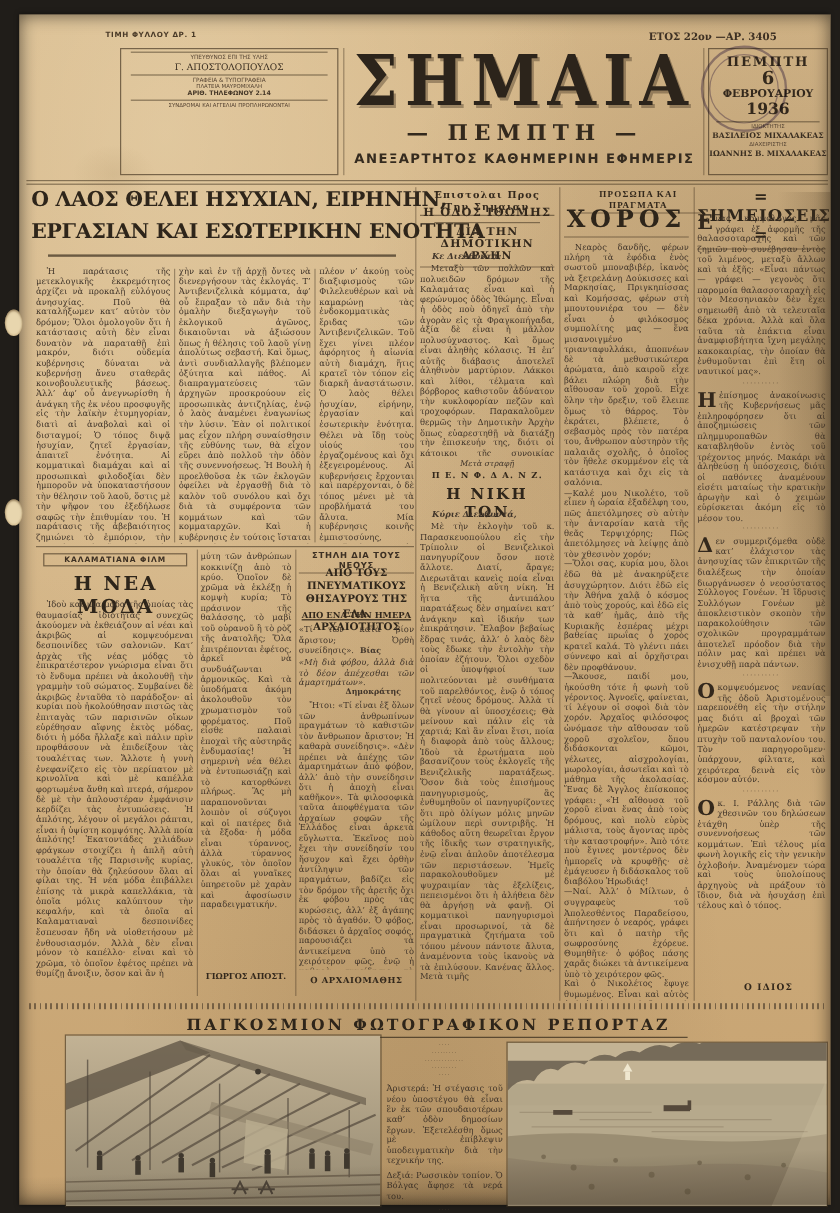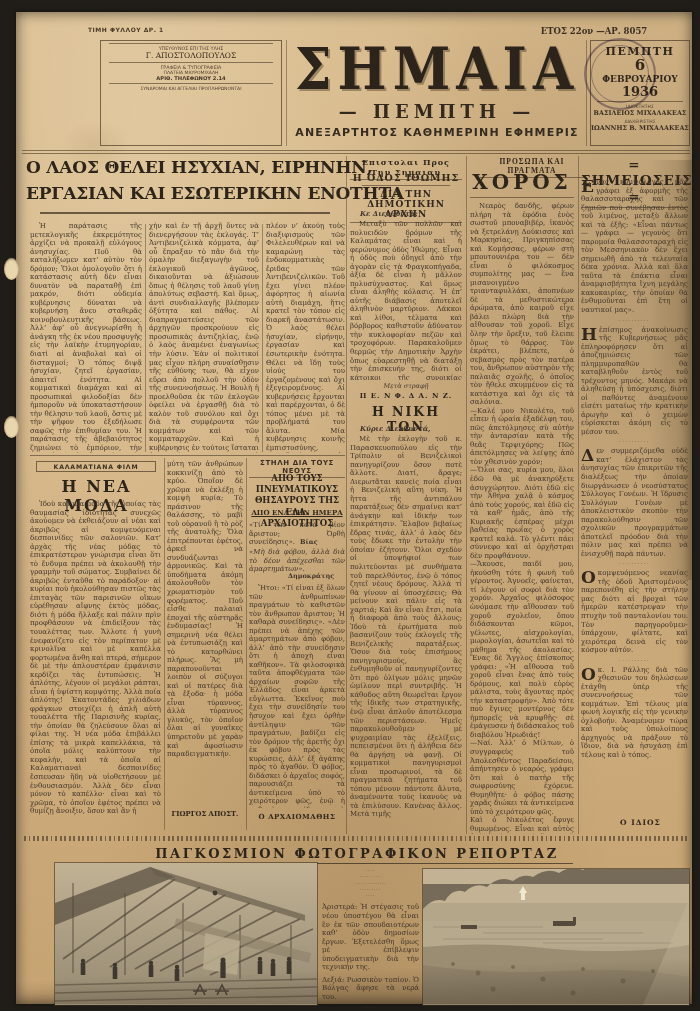--- a/index.html
+++ b/index.html
@@ -37,21 +37,21 @@
 </style>
 </head>
 <body>
 
 <div id="paper" class="abs"></div>
 
 <div class="abs hole" style="left:4px;top:258px;width:15px;height:22px;"></div>
 <div class="abs hole" style="left:4px;top:416px;width:15px;height:22px;"></div>
 
 <div class="abs sans" style="left:88px;top:26px;font-size:6px;font-weight:bold;color:#4a3a28;letter-spacing:.5px;">ΤΙΜΗ ΦΥΛΛΟΥ ΔΡ. 1</div>
-<div class="abs" style="left:500px;top:26px;width:188px;text-align:center;font-size:8.5px;font-weight:bold;color:#3d3023;">ΕΤΟΣ 22ον —ΑΡ. 8057</div>
+<div class="abs" style="left:500px;top:26px;width:188px;text-align:center;font-size:8.5px;font-weight:bold;color:#3d3023;">ΕΤΟΣ 22ον —ΑΡ. 3405</div>
 
 <div class="abs" style="left:100px;top:40px;width:180px;height:104px;border:1px solid rgba(74,58,38,.7);">
   <div class="hrule" style="margin:2px 8px;"></div>
   <div style="text-align:center;">
     <div class="sans" style="font-size:4.8px;color:#564433;">ΥΠΕΥΘΥΝΟΣ ΕΠΙ ΤΗΣ ΥΛΗΣ</div>
     <div style="font-size:7.5px;font-weight:normal;color:#3a2e21;">Γ. ΑΠΟΣΤΟΛΟΠΟΥΛΟΣ</div>
   </div>
   <div class="hrule" style="margin:2px 8px;"></div>
   <div style="text-align:center;">
     <div class="sans" style="font-size:4.8px;color:#564433;">ΓΡΑΦΕΙΑ &amp; ΤΥΠΟΓΡΑΦΕΙΑ</div>

